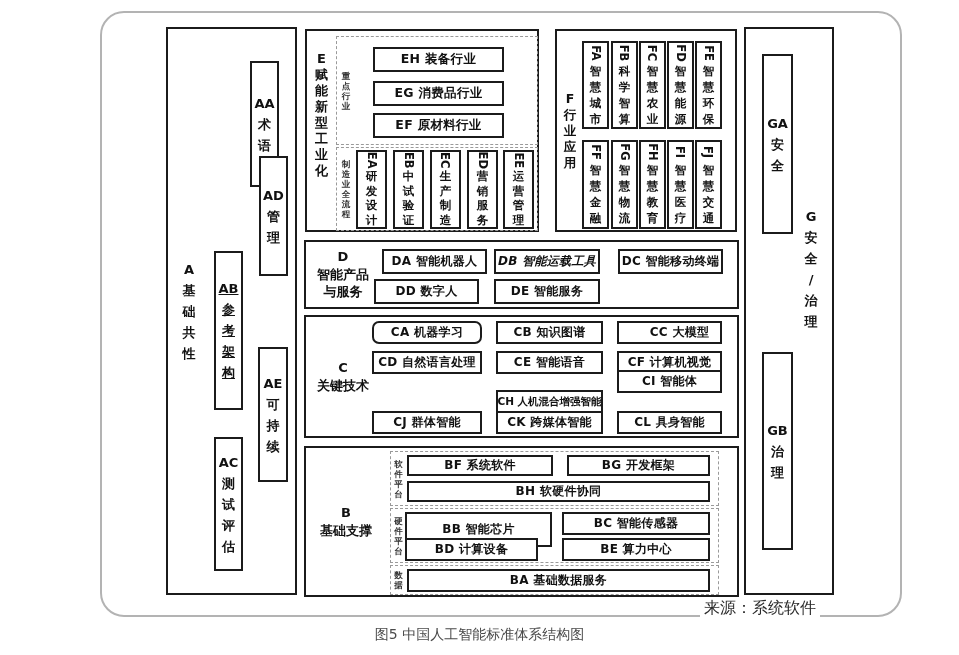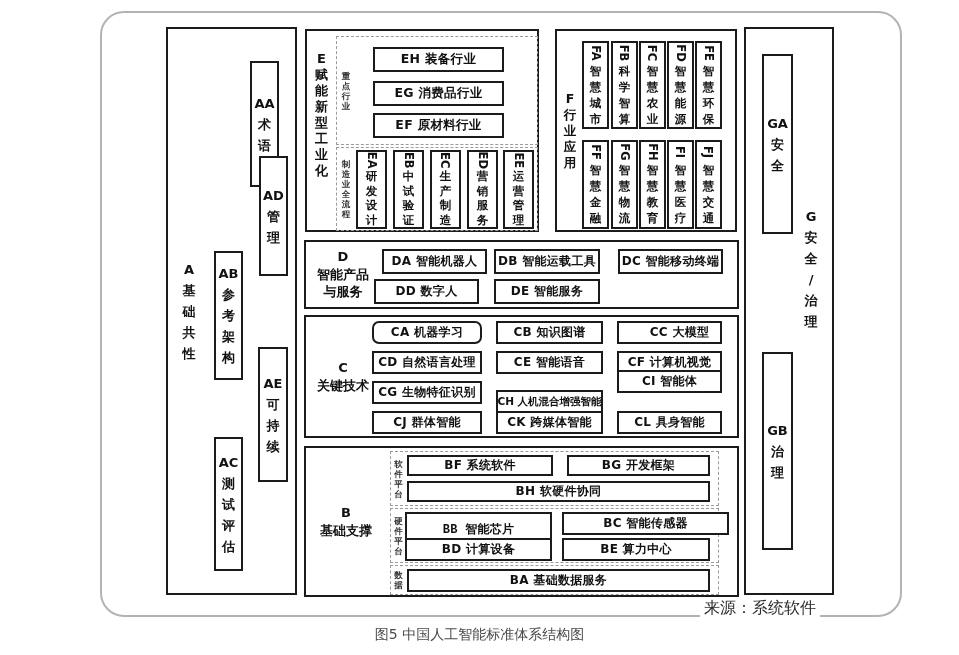--- a/index.html
+++ b/index.html
@@ -57,21 +57,21 @@
 基
 础
 共
 性</div>
     <div class="bx v va" style="left:46px; top:32px; width:29px; height:126px;margin-left:36px;">AA
 术
 语</div>
     <div class="bx v va" style="left:91px; top:127px; width:29px; height:120px;">AD
 管
 理</div>
-    <div class="bx v va" style="left:46px; top:222px; width:29px; height:129px;">AB
+    <div class="bx v va" style="left:46px; top:222px; width:29px; height:159px;text-decoration:underline;">AB
 参
 考
 架
 构</div>
     <div class="bx v va" style="left:90px; top:318px; width:30px; height:135px;">AE
 可
 持
 续</div>
     <div class="bx v va" style="left:46px; top:408px; width:29px; height:134px;">AC
 测
@@ -223,36 +223,35 @@
 交
 通</span>
     </div>
   </div>
 
   <div class="sec" style="left:202px; top:227px; width:435px; height:69px;">
     <div class="lbl seclbl2" style="left:0; top:0; width:74px; height:100%;">D
 智能产品
 与服务</div>
     <div class="bx h12" style="left:76px; top:7px; width:105px; height:25px;">DA 智能机器人</div>
-    <div class="bx h12" style="left:188px; top:7px; width:106px; height:25px;">DB 智能运载工具</div>
+    <div class="bx h12" style="left:188px; top:7px; width:106px; height:25px;font-style:italic;">DB 智能运载工具</div>
     <div class="bx h12" style="left:312px; top:7px; width:105px; height:25px;">DC 智能移动终端</div>
     <div class="bx h12" style="left:68px; top:37px; width:105px; height:25px;">DD 数字人</div>
     <div class="bx h12" style="left:188px; top:37px; width:106px; height:25px;">DE 智能服务</div>
   </div>
 
   <div class="sec" style="left:202px; top:302px; width:435px; height:123px;">
     <div class="lbl seclbl2" style="left:0; top:0; width:74px; height:100%;">C
 关键技术</div>
     <div class="bx h12" style="left:66px; top:4px; width:110px; height:23px;border-radius:7px;">CA 机器学习</div>
     <div class="bx h12" style="left:190px; top:4px; width:107px; height:23px;">CB 知识图谱</div>
     <div class="bx h12" style="left:311px; top:4px; width:105px; height:23px;padding-left:20px;">CC 大模型</div>
     <div class="bx h12" style="left:66px; top:34px; width:110px; height:23px;">CD 自然语言处理</div>
     <div class="bx h12" style="left:190px; top:34px; width:107px; height:23px;">CE 智能语音</div>
     <div class="bx h12" style="left:311px; top:34px; width:105px; height:23px;">CF 计算机视觉</div>
-    <div class="bx h12" style="left:66px; top:64px; width:110px; height:23px;">CG 生物特征识别</div>
     <div class="bx h12s" style="left:190px; top:64px; width:107px; height:23px;margin-top:9px;">CH 人机混合增强智能</div>
     <div class="bx h12" style="left:311px; top:53px; width:105px; height:23px;">CI 智能体</div>
     <div class="bx h12" style="left:66px; top:94px; width:110px; height:23px;">CJ 群体智能</div>
     <div class="bx h12" style="left:190px; top:94px; width:107px; height:23px;">CK 跨媒体智能</div>
     <div class="bx h12" style="left:311px; top:94px; width:105px; height:23px;">CL 具身智能</div>
   </div>
 
   <div class="sec" style="left:202px; top:433px; width:435px; height:151px;">
     <div class="lbl seclbl2" style="left:0; top:0; width:80px; height:100%;">B
 基础支撑</div>
@@ -265,23 +264,23 @@
       <div class="bx h12" style="left:16px; top:3px; width:146px; height:21px;">BF 系统软件</div>
       <div class="bx h12" style="left:176px; top:3px; width:143px; height:21px;">BG 开发框架</div>
       <div class="bx h12" style="left:16px; top:29px; width:303px; height:21px;">BH 软硬件协同</div>
     </div>
 
     <div class="dash" style="left:84px; top:60px; width:329px; height:55px;">
       <div class="mini" style="left:1px; top:0; width:13px; height:100%;">硬
 件
 平
 台</div>
-      <div class="bx h12" style="left:14px; top:3px; width:147px; height:35px;font-family:Liberation Mono, monospace;">BB 智能芯片</div>
-      <div class="bx h12" style="left:171px; top:3px; width:167px; height:23px;">BC 智能传感器</div>
-      <div class="bx h12" style="left:14px; top:29px; width:147px; height:23px;">BD 计算设备</div>
+      <div class="bx h12" style="left:14px; top:3px; width:147px; height:35px;">BB 智能芯片</div>
+      <div class="bx h12" style="left:171px; top:3px; width:148px; height:23px;">BC 智能传感器</div>
+      <div class="bx h12" style="left:14px; top:29px; width:133px; height:23px;">BD 计算设备</div>
       <div class="bx h12" style="left:171px; top:29px; width:148px; height:23px;">BE 算力中心</div>
     </div>
 
     <div class="dash" style="left:84px; top:117px; width:329px; height:30px;">
       <div class="mini" style="left:1px; top:0; width:13px; height:100%;">数
 据</div>
       <div class="bx h12" style="left:16px; top:3px; width:303px; height:23px;">BA 基础数据服务</div>
     </div>
   </div>
 

